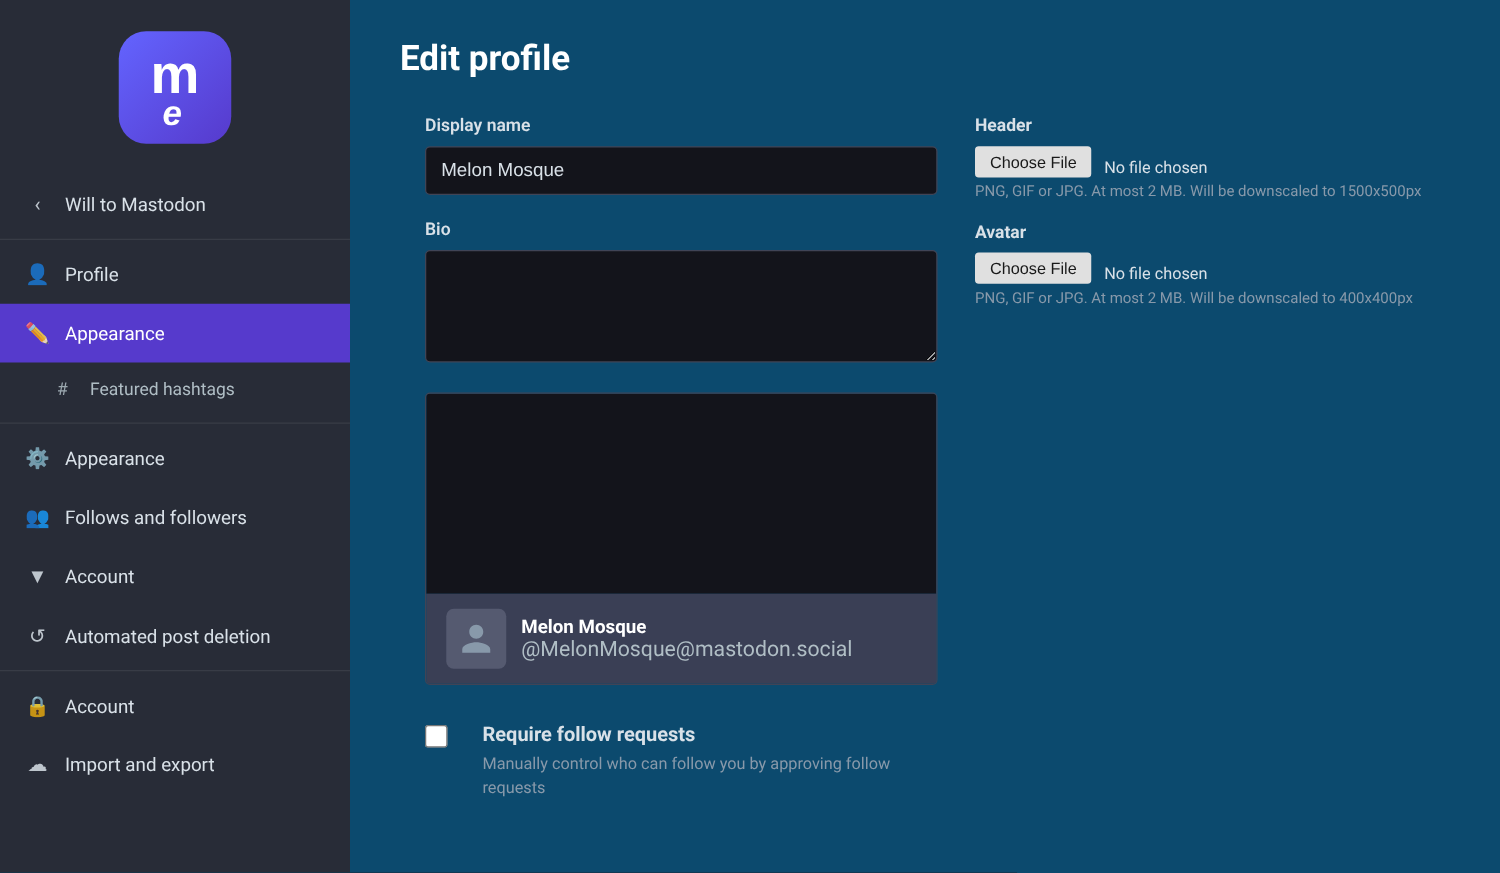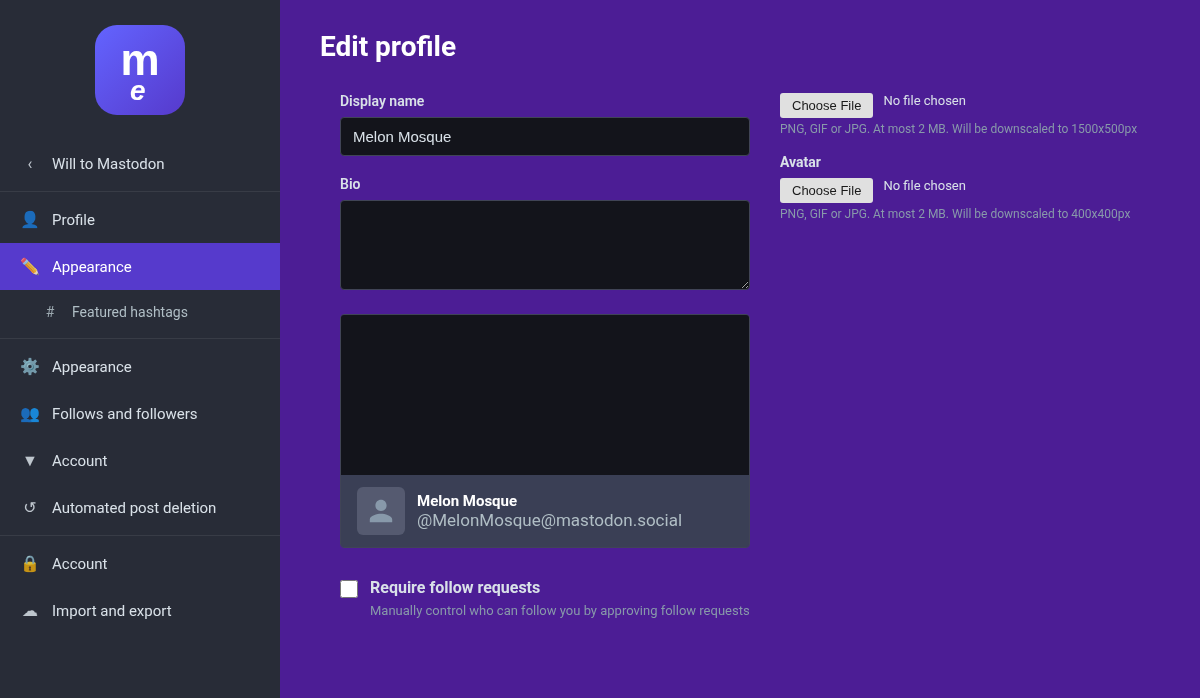--- a/index.html
+++ b/index.html
@@ -111,21 +111,21 @@
 
     .nav-divider {
       height: 1px;
       background: rgba(255,255,255,0.08);
       margin: 4px 0;
     }
 
     
     .main {
       flex: 1;
-      background-color: #4c1d95;
+      background-color: #0c4a6e;
       padding: 30px 40px;
       overflow-y: auto;
       position: relative;
     }
 
     .page-header {
       display: flex;
       justify-content: space-between;
       align-items: flex-start;
       margin-bottom: 30px;
@@ -253,21 +253,21 @@
     .upload-label {
       font-size: 14px;
       font-weight: 700;
       color: #d9e1e8;
       margin-bottom: 8px;
       display: block;
     }
 
     .file-input-row {
       display: flex;
-      align-items: flex-start;
+      align-items: flex-end;
       gap: 10px;
       margin-bottom: 4px;
     }
 
     .choose-file-btn {
       background: #e0e0e0;
       color: #1a1a1a;
       border: none;
       padding: 5px 12px;
       border-radius: 3px;
@@ -284,21 +284,21 @@
     .file-hint {
       font-size: 12px;
       color: #8899aa;
     }
 
     
     .follow-requests-section {
       margin-top: 30px;
       display: flex;
       align-items: flex-start;
-      gap: 12px;
+      gap: 28px;
     }
 
     .follow-checkbox {
       width: 18px;
       height: 18px;
       margin-top: 2px;
       accent-color: #6364ff;
       cursor: pointer;
       flex-shrink: 0;
     }
@@ -433,20 +433,21 @@
           <span class="follow-title">Require follow requests</span>
           <span class="follow-desc">Manually control who can follow you by approving follow requests</span>
         </div>
       </div>
 
     </div>
 
     <div class="form-right">
 
       <div class="upload-section">
+        <span class="upload-label">Header</span>
         <div class="file-input-row">
           <button class="choose-file-btn">Choose File</button>
           <span class="no-file-text">No file chosen</span>
         </div>
         <div class="file-hint">PNG, GIF or JPG. At most 2 MB. Will be downscaled to 1500x500px</div>
       </div>
 
       <div class="upload-section">
         <span class="upload-label">Avatar</span>
         <div class="file-input-row">

